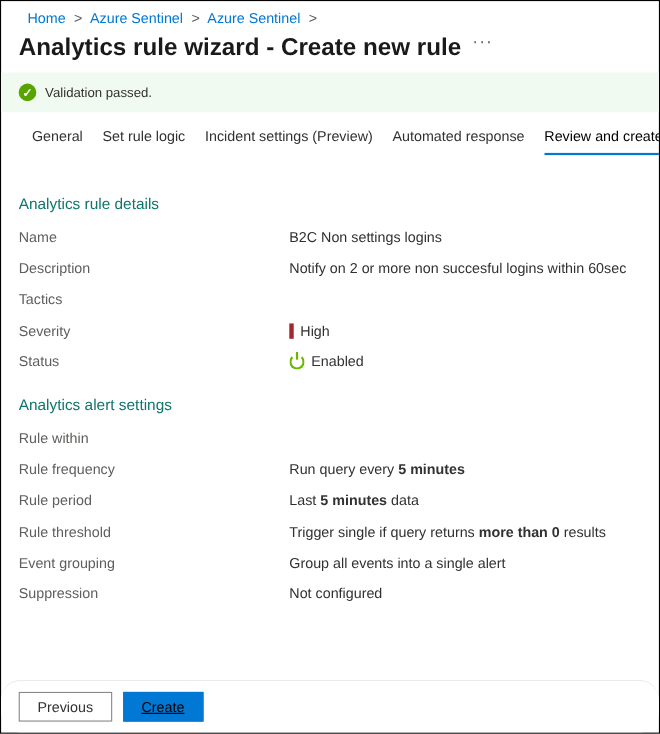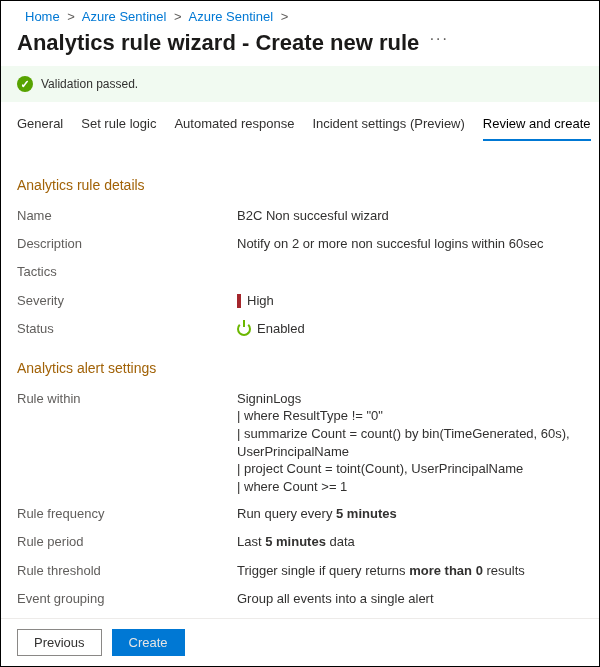--- a/index.html
+++ b/index.html
@@ -55,45 +55,46 @@
     display: inline-flex;
     align-items: center;
     justify-content: center;
     color: #fff;
     font-size: 11px;
     font-weight: bold;
   }
   .tabs {
     display: flex;
     gap: 18px;
-    padding: 8px 16px 0;
+    padding: 8px 28px 0;
     font-size: 13px;
     color: #323130;
   }
   .tab { padding: 6px 0 8px; cursor: pointer; white-space: nowrap; }
   .tab.active {
     color: #000000;
     border-bottom: 2px solid #0078d4;
     font-weight: 400;
   }
   .content {
     padding: 30px 16px 10px;
   }
   .section-title {
     font-size: 14px;
-    color: #a16207;
+    color: #0f766e;
     margin-bottom: 14px;
     margin-top: 22px;
   }
   .section-title:first-child { margin-top: 6px; }
   .row {
     display: flex;
     margin-bottom: 10px;
     font-size: 13px;
     line-height: 1.4;
+    gap: 26px;
   }
   .row .label {
     width: 220px;
     color: #605e5c;
     flex-shrink: 0;
   }
   .row .value {
     color: #323130;
     flex: 1;
   }
@@ -140,33 +141,35 @@
     line-height: 1.35;
   }
   .footer {
     position: absolute;
     bottom: 0; left: 0; right: 0;
     padding: 10px 16px;
     display: flex;
     gap: 10px;
     background: #fff;
     border-top: 1px solid #edebe9;
+    border-radius: 18px;
   }
   .btn {
     font-size: 13px;
     padding: 5px 16px;
     border: 1px solid #8a8886;
     background: #fff;
     color: #323130;
     cursor: pointer;
   }
   .btn.primary {
     background: #0078d4;
     border-color: #0078d4;
-    color: #e5e5e5;
+    color: #000000;
+    text-decoration: underline;
   }
   b { font-weight: 600; }
 </style>
 </head>
 <body>
 
 <div class="breadcrumbs">
   <a href="#">Home</a>
   <span class="sep">&gt;</span>
   <a href="#">Azure Sentinel</a>
@@ -181,32 +184,32 @@
 </div>
 
 <div class="validation-bar">
   <span class="check-icon">✓</span>
   <span>Validation passed.</span>
 </div>
 
 <div class="tabs">
   <div class="tab">General</div>
   <div class="tab">Set rule logic</div>
+  <div class="tab">Incident settings (Preview)</div>
   <div class="tab">Automated response</div>
-  <div class="tab">Incident settings (Preview)</div>
   <div class="tab active">Review and create</div>
 </div>
 
 <div class="content">
 
   <div class="section-title">Analytics rule details</div>
 
   <div class="row">
     <div class="label">Name</div>
-    <div class="value">B2C Non succesful wizard</div>
+    <div class="value">B2C Non settings logins</div>
   </div>
   <div class="row">
     <div class="label">Description</div>
     <div class="value">Notify on 2 or more non succesful logins within 60sec</div>
   </div>
   <div class="row">
     <div class="label">Tactics</div>
   </div>
   <div class="row">
     <div class="label">Severity</div>
@@ -220,25 +223,20 @@
     <div class="value value-inline">
       <span class="power-icon"></span>
       <span>Enabled</span>
     </div>
   </div>
 
   <div class="section-title">Analytics alert settings</div>
 
   <div class="row">
     <div class="label">Rule within</div>
-    <div class="value query-block">SigninLogs
-| where ResultType != "0"
-| summarize Count = count() by bin(TimeGenerated, 60s), UserPrincipalName
-| project Count = toint(Count), UserPrincipalName
-| where Count &gt;= 1</div>
   </div>
   <div class="row">
     <div class="label">Rule frequency</div>
     <div class="value">
       <span>Run query every </span><b>5 minutes</b>
     </div>
   </div>
   <div class="row">
     <div class="label">Rule period</div>
     <div class="value">

